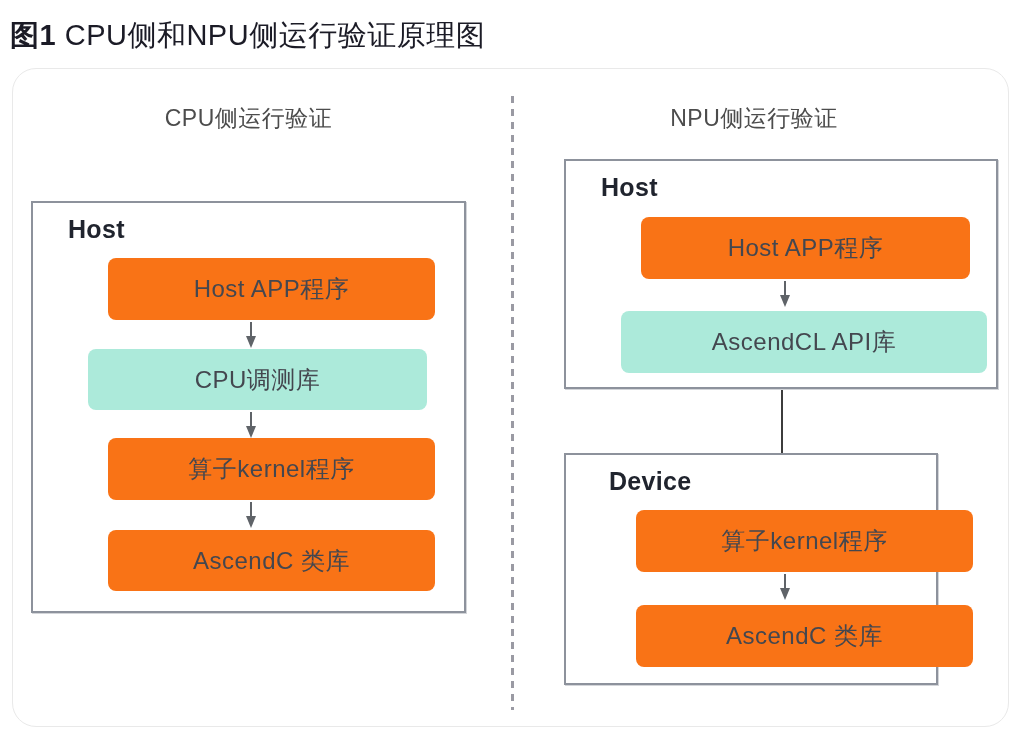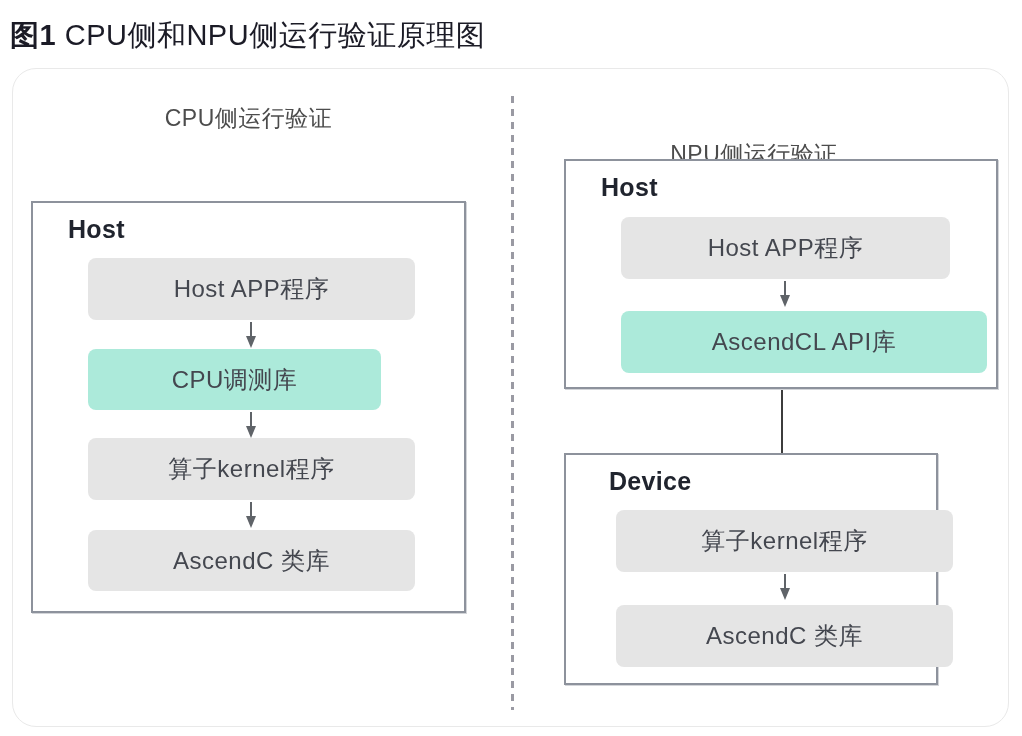--- a/index.html
+++ b/index.html
@@ -72,21 +72,21 @@
     position: absolute;
     border-radius: 8px;
     font-size: 24px;
     color: #44474f;
     text-align: center;
     display: flex;
     align-items: center;
     justify-content: center;
     letter-spacing: 0.5px;
   }
-  .node-blue  { background: #e5e5e5; }
+  .node-blue  { background: #f97316; margin-left: 20px; }
   .node-green { background: #aceada; }
   .flow-arrow {
     position: absolute;
     width: 14px;
     height: 26px;
   }
   .connector {
     position: absolute;
     left: 780px;
     top: 389px;
@@ -102,33 +102,33 @@
 
   <div class="fig-title">
     <span class="bold">图1</span><span> CPU侧和NPU侧运行验证原理图</span>
   </div>
 
   <div class="outer-card">
 
     <div class="divider-dashed" style="left:498px; top:27px;"></div>
 
     <div class="col-header left" style="left:18px; top:34px; position:absolute;">CPU侧运行验证</div>
-    <div class="col-header right" style="left:551px; top:34px; position:absolute;margin-top:36px;">NPU侧运行验证</div>
+    <div class="col-header right" style="left:551px; top:34px; position:absolute;">NPU侧运行验证</div>
 
     <div class="group-box" style="left:18px; top:132px; width:435px; height:412px;">
       <div class="group-label" style="left:35px; top:12px;">Host</div>
 
       <div class="node node-blue" style="left:55px; top:55px; width:327px; height:62px;">Host APP程序</div>
 
       <svg class="flow-arrow" style="left:211px; top:119px;" viewBox="0 0 14 26">
         <line x1="7" y1="0" x2="7" y2="15" stroke="#5f6368" stroke-width="2"></line>
         <polygon points="2,14 12,14 7,26" fill="#5f6368"></polygon>
       </svg>
 
-      <div class="node node-green" style="left:55px; top:146px; width:293px; height:61px;">CPU调测库</div>
+      <div class="node node-green" style="left:55px; top:146px; width:339px; height:61px;">CPU调测库</div>
 
       <svg class="flow-arrow" style="left:211px; top:209px;" viewBox="0 0 14 26">
         <line x1="7" y1="0" x2="7" y2="15" stroke="#5f6368" stroke-width="2"></line>
         <polygon points="2,14 12,14 7,26" fill="#5f6368"></polygon>
       </svg>
 
       <div class="node node-blue" style="left:55px; top:235px; width:327px; height:62px;">算子kernel程序</div>
 
       <svg class="flow-arrow" style="left:211px; top:299px;" viewBox="0 0 14 26">
         <line x1="7" y1="0" x2="7" y2="15" stroke="#5f6368" stroke-width="2"></line>

